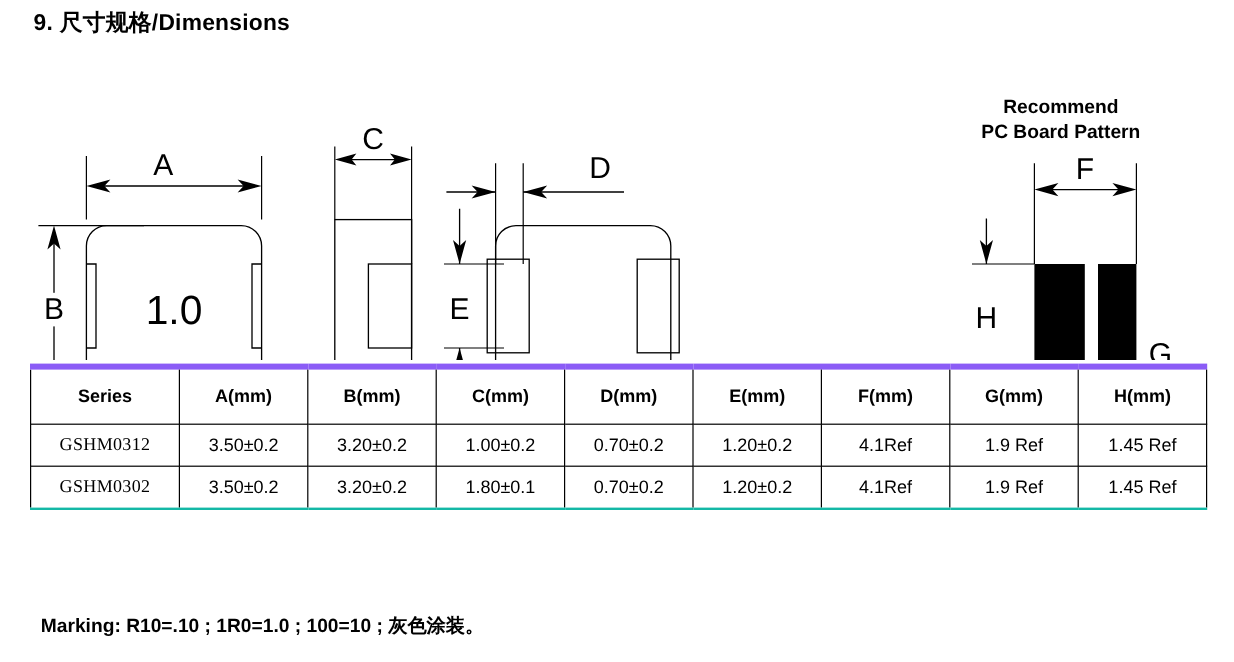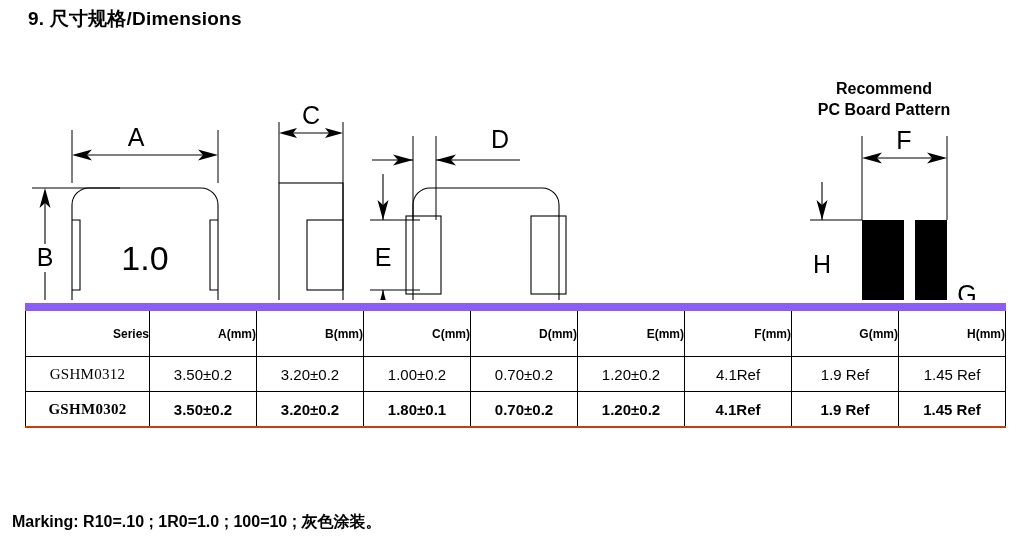--- a/index.html
+++ b/index.html
@@ -55,44 +55,42 @@
   table.dim-table td {
     border: 1px solid #000000;
     text-align: center;
     vertical-align: middle;
     padding: 0;
     font-size: 15px;
   }
   table.dim-table thead th {
     height: 45px;
     font-weight: bold;
-    font-size: 12px;
-    border-top: 8px solid #8b5cf6;
-    text-align: right;
+    font-size: 15px;
+    border-top: 5px solid #8b5cf6;
   }
   table.dim-table tbody td {
     height: 34px;
     font-weight: normal;
   }
   table.dim-table tbody tr:last-child td {
-    border-bottom: 2px solid #c2410c;
-    font-weight: bold;
+    border-bottom: 2px solid #14b8a6;
   }
   td.series-cell {
     font-family: "Liberation Serif", serif;
     font-size: 15px;
     letter-spacing: 0.3px;
   }
   col.c-series { width: 124px; }
   col.c-val    { width: 107px; }
 
   
   #marking-note {
     position: absolute;
-    left: 12px;
+    left: 34px;
     top: 512px;
     font-size: 16px;
     font-weight: bold;
     white-space: nowrap;
   }
 
   
   .dim-label {
     font-family: "Liberation Sans", sans-serif;
     font-size: 25px;

